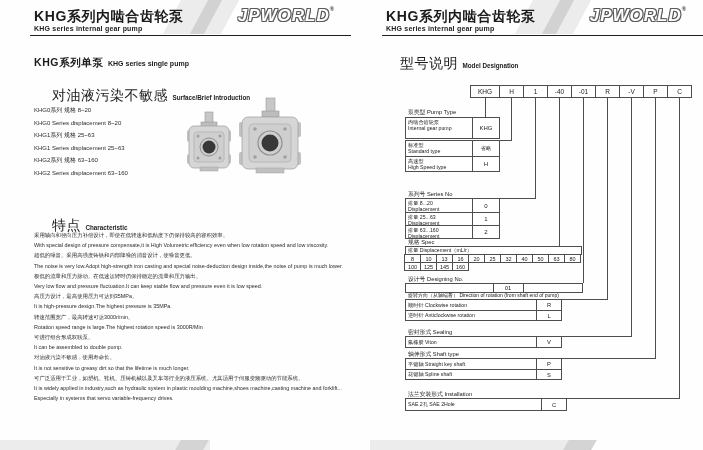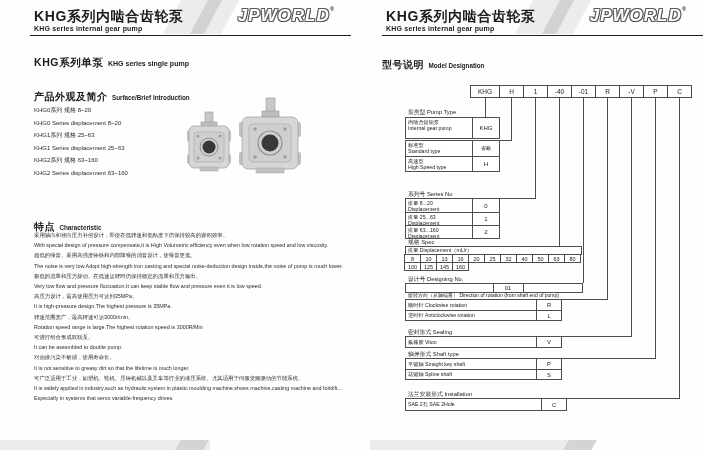--- a/index.html
+++ b/index.html
@@ -23,21 +23,21 @@
 
   
   .foot-bar{position:absolute;height:10px;background:#ececec;}
   .foot-dark{position:absolute;height:10px;background:#d4d4d4;transform:skewX(-30deg);}
 
   
   .sec-title-big{position:absolute;left:34px;top:52px;white-space:nowrap;}
   .sec-title-big .cn{font-size:10.5px;font-weight:bold;letter-spacing:.6px;margin-top:6px;}
   .sec-title-big .en{font-size:7px;font-weight:bold;}
   .sub-head{position:absolute;white-space:nowrap;}
-  .sub-head .cn{font-size:10px;font-weight:bold;letter-spacing:.5px;}
+  .sub-head .cn{font-size:14px;font-weight:normal;letter-spacing:.5px;margin-left:18px;}
   .sub-head .en{font-size:6.3px;font-weight:bold;}
   .intro-lines{position:absolute;left:34px;top:104px;font-size:6px;line-height:12.6px;color:#2c2c2c;white-space:nowrap;}
   .feat-lines{position:absolute;left:34px;top:230px;font-size:5.4px;line-height:10.2px;color:#2c2c2c;white-space:nowrap;}
 
   
   .pump{position:absolute;}
 
   
   .cbox{position:absolute;top:85px;height:13px;border:1px solid #4e4e4e;box-sizing:border-box;
         display:flex;align-items:center;justify-content:center;font-size:6.5px;background:#fff;}
@@ -77,21 +77,21 @@
       <span class="word">JPWORLD</span><span class="reg">®</span>
     </div>
     <div class="hdr-rule"></div>
 
     <div class="sec-title-big">
       <span class="cn">KHG系列单泵</span>
       <span class="en">KHG series single pump</span>
     </div>
 
     <div class="sub-head" style="left:34px;top:86px;">
-      <span class="cn">产品外观及简介</span>
+      <span class="cn">对油液污染不敏感</span>
       <span class="en">Surface/Brief Introduction</span>
     </div>
 
     <div class="intro-lines">
       <div>KHG0系列  规格 8~20</div>
       <div>KHG0 Series  displacement 8~20</div>
       <div>KHG1系列  规格 25~63</div>
       <div>KHG1 Series  displacement 25~63</div>
       <div>KHG2系列  规格 63~160</div>
       <div>KHG2 Series  displacement 63~160</div>

